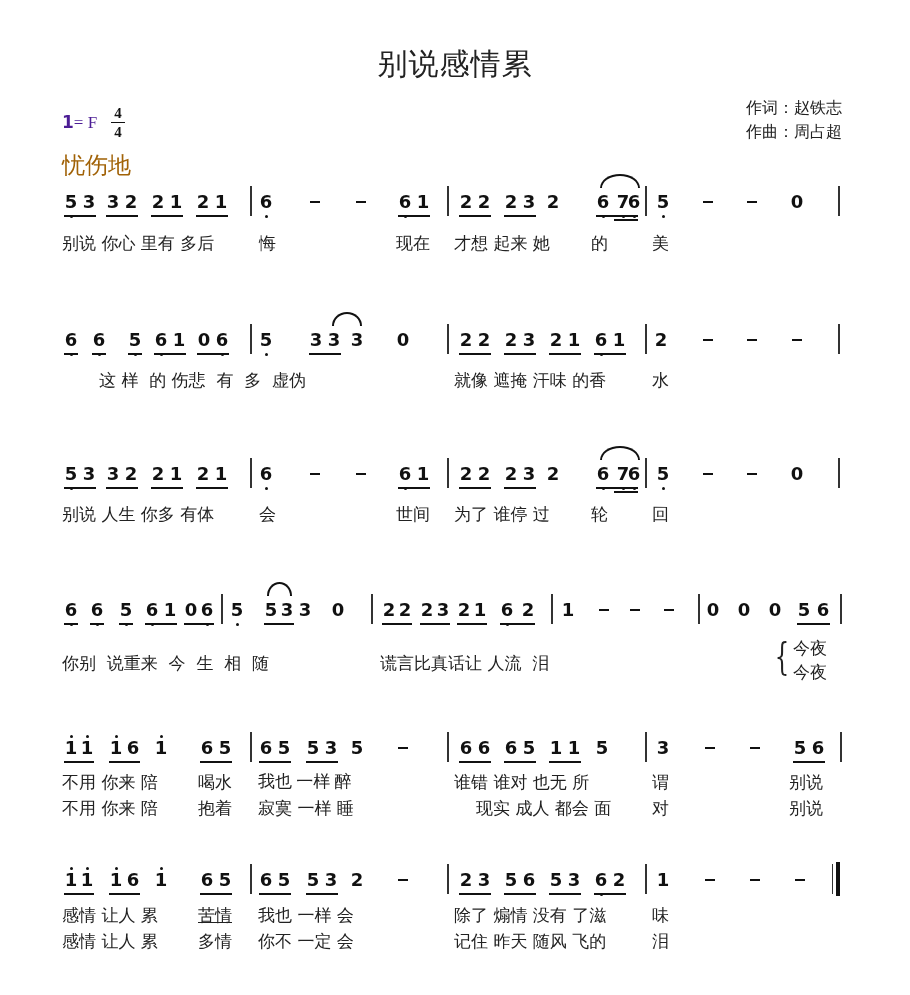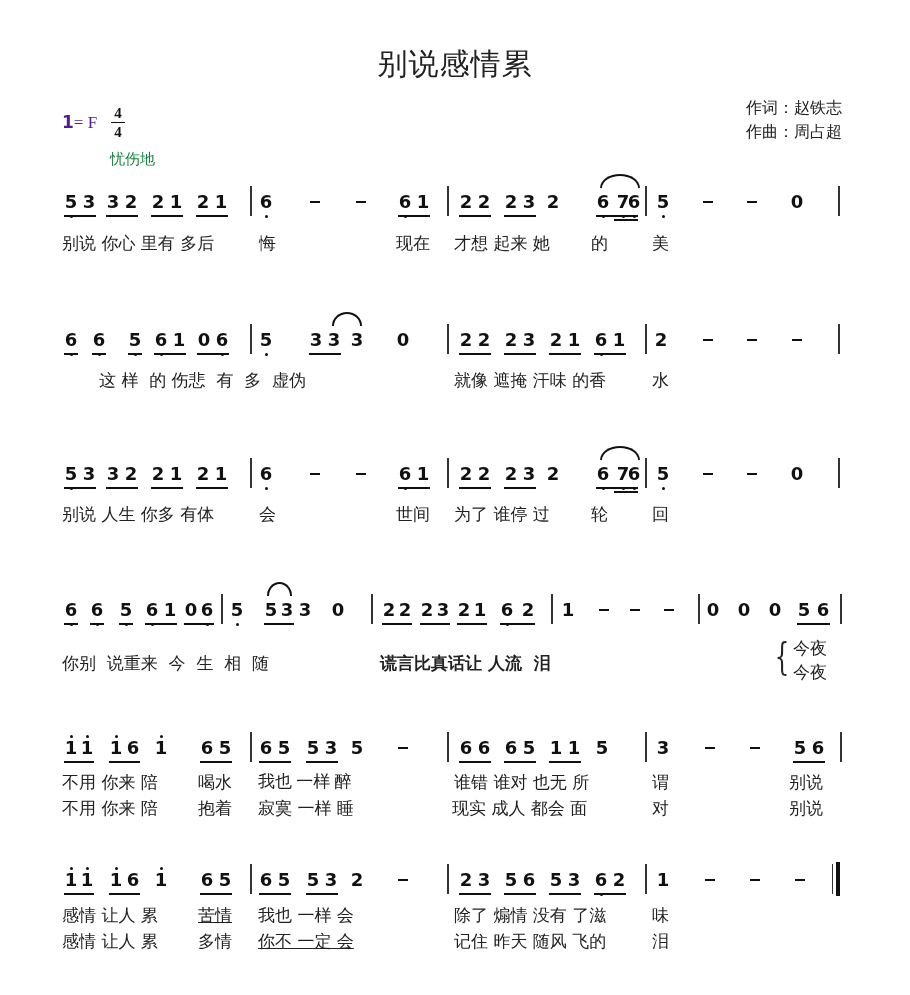--- a/index.html
+++ b/index.html
@@ -3,21 +3,21 @@
 <meta charset="utf-8">
 <style>
   html, body { margin:0; padding:0; background:#ffffff; }
   body { width:910px; height:995px; position:relative; overflow:hidden; color:#111; font-family:"DejaVu Sans", sans-serif; }
   .title { position:absolute; left:0; width:910px; top:44px; text-align:center; font-size:30px; letter-spacing:1px; font-family:"DejaVu Sans", sans-serif; color:#222; }
   .credits { position:absolute; right:68px; top:96px; font-size:16px; line-height:24px; color:#222; text-align:left; }
   .key { position:absolute; left:62px; top:112px; font-family:"Liberation Serif", serif; font-size:17px; color:#4c1d95; }
   .key b { font-family:"DejaVu Sans", sans-serif; font-weight:bold; }
   .timesig { position:absolute; left:111px; top:105px; width:14px; text-align:center; font-family:"Liberation Serif", serif; font-weight:bold; font-size:15px; line-height:16px; }
   .timesig .line { display:block; height:1px; background:#111; margin:1px 0; }
-  .tempo { position:absolute; left:62px; top:150px; font-size:15px; color:#15803d;margin-left:48px; }
+  .tempo { position:absolute; left:62px; top:150px; font-size:23px; color:#a16207; }
   .row { position:absolute; left:0; width:910px; }
   .n { position:absolute; font-family:"DejaVu Sans", sans-serif; font-weight:bold; font-size:18px; line-height:20px; top:0; width:14px; text-align:center; color:#111; }
   .dot-below::after { content:""; position:absolute; left:6px; top:23px; width:3px; height:3px; border-radius:50%; background:#111; }
   .dot-above::before { content:""; position:absolute; left:6px; top:-3px; width:3px; height:3px; border-radius:50%; background:#111; }
   .ul { position:absolute; height:2px; background:#111; top:23px; }
   .ul2 { position:absolute; height:2px; background:#111; top:27px; }
   .dash { position:absolute; top:9px; width:10px; height:2px; background:#111; }
   .bar { position:absolute; top:-6px; width:2px; height:30px; background:#333; }
   .endbar { position:absolute; top:-8px; width:4px; height:34px; background:#111; }
   .tie { position:absolute; top:-18px; height:12px; border:2px solid #111; border-bottom:none; border-radius:50% 50% 0 0 / 100% 100% 0 0; }
@@ -222,21 +222,21 @@
       <div class="dash" style="left: 664px;"></div>
       <div class="bar" style="left: 698px;"></div>
       <div class="n" style="left: 706px;">0</div>
       <div class="n" style="left: 737px;">0</div>
       <div class="n" style="left: 768px;">0</div>
       <div class="n" style="left: 797px;">5</div>
       <div class="n" style="left: 816px;">6</div>
       <div class="ul" style="left: 797px; width: 33px;"></div>
       <div class="bar" style="left: 840px;"></div>
       <div class="ly" style="left: 62px; top: 53px;">你别  说重来  今  生  相  随</div>
-      <div class="ly" style="left: 380px; top: 53px; font-weight: bold;">谎言比真话让 人流  泪</div>
+      <div class="ly" style="left: 380px; top: 53px;">谎言比真话让 人流  泪</div>
       <div class="brace" style="left: 770px; top: 36px;">{</div>
       <div class="ly" style="left: 793px; top: 38px;">今夜</div>
       <div class="ly" style="left: 793px; top: 62px;">今夜</div>
     </div>
     <div class="row" style="top: 738px;">
       <div class="n dot-above" style="left: 64px;">1</div>
       <div class="n dot-above" style="left: 80px;">1</div>
       <div class="ul" style="left: 64px; width: 30px;"></div>
       <div class="n dot-above" style="left: 109px;">1</div>
       <div class="n" style="left: 126px;">6</div>
@@ -275,21 +275,21 @@
       <div class="bar" style="left: 840px;"></div>
       <div class="ly" style="left: 62px; top: 34px;">不用 你来 陪</div>
       <div class="ly" style="left: 198px; top: 34px;">喝水</div>
       <div class="ly" style="left: 258px; top: 34px; font-family: Liberation Serif, serif;">我也 一样 醉</div>
       <div class="ly" style="left: 454px; top: 34px;">谁错 谁对 也无 所</div>
       <div class="ly" style="left: 652px; top: 34px;">谓</div>
       <div class="ly" style="left: 789px; top: 34px;">别说</div>
       <div class="ly" style="left: 62px; top: 60px;">不用 你来 陪</div>
       <div class="ly" style="left: 198px; top: 60px;">抱着</div>
       <div class="ly" style="left: 258px; top: 60px;">寂寞 一样 睡</div>
-      <div class="ly" style="left: 452px; top: 60px;">现实 成人 都会 面</div>
+      <div class="ly" style="left: 476px; top: 60px;">现实 成人 都会 面</div>
       <div class="ly" style="left: 652px; top: 60px;">对</div>
       <div class="ly" style="left: 789px; top: 60px;">别说</div>
     </div>
     <div class="row" style="top: 870px;">
       <div class="n dot-above" style="left: 64px;">1</div>
       <div class="n dot-above" style="left: 80px;">1</div>
       <div class="ul" style="left: 64px; width: 30px;"></div>
       <div class="n dot-above" style="left: 109px;">1</div>
       <div class="n" style="left: 126px;">6</div>
       <div class="ul" style="left: 109px; width: 31px;"></div>
@@ -326,17 +326,17 @@
       <div class="dash" style="left: 795px;"></div>
       <div class="bar" style="left: 832px; width: 1px;"></div>
       <div class="endbar" style="left: 836px;"></div>
       <div class="ly" style="left: 62px; top: 35px;">感情 让人 累</div>
       <div class="ly" style="left: 198px; top: 35px; text-decoration: underline;">苦情</div>
       <div class="ly" style="left: 258px; top: 35px;">我也 一样 会</div>
       <div class="ly" style="left: 454px; top: 35px;">除了 煽情 没有 了滋</div>
       <div class="ly" style="left: 652px; top: 35px;">味</div>
       <div class="ly" style="left: 62px; top: 61px;">感情 让人 累</div>
       <div class="ly" style="left: 198px; top: 61px;">多情</div>
-      <div class="ly" style="left: 258px; top: 61px; text-decoration: underline;">你不 一定 会</div>
+      <div class="ly" style="left: 258px; top: 61px;">你不 一定 会</div>
       <div class="ly" style="left: 454px; top: 61px;">记住 昨天 随风 飞的</div>
       <div class="ly" style="left: 652px; top: 61px;">泪</div>
     </div>
   </div>
 
 </body></html>

